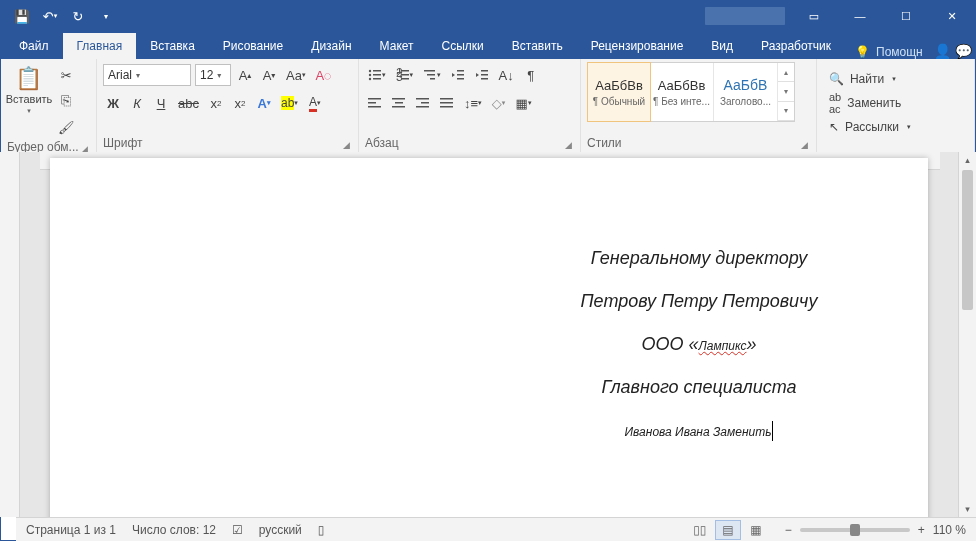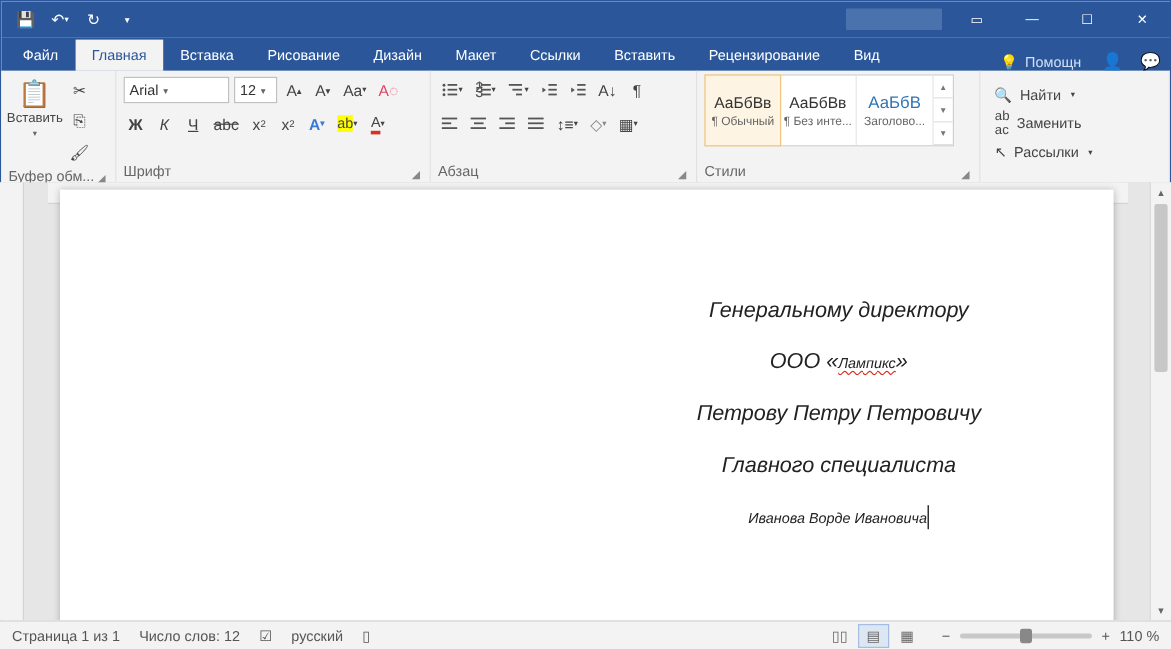--- a/index.html
+++ b/index.html
@@ -44,21 +44,21 @@
 .ruler-v{width:20px;background:#f3f3f3;border-right:1px solid #d4d4d4}
 .ruler-h{height:18px;background:#f3f3f3;border-bottom:1px solid #d4d4d4;margin-left:20px;margin-right:18px}
 .doc-wrap{flex:1;overflow:hidden;position:relative}
 .page{position:absolute;left:30px;right:30px;top:6px;background:#fff;box-shadow:0 0 6px rgba(0,0,0,.25);height:560px;padding:90px 80px 40px 80px}
 .page p{text-align:center;font-style:italic;font-family:Arial,sans-serif;font-size:18px;color:#222;margin-left:420px;margin-bottom:22px;white-space:nowrap}
 .squig{text-decoration:underline wavy #d93025;text-decoration-thickness:1px}
 .cursor{display:inline-block;width:1px;height:20px;background:#000;vertical-align:middle;margin-left:1px}
 .scroll-v{width:18px;background:#f3f3f3;border-left:1px solid #d4d4d4;position:relative}
 .scroll-v .thumb{position:absolute;left:3px;right:3px;top:18px;height:140px;background:#c7c7c7;border-radius:2px}
 .scroll-v .arr{position:absolute;left:0;right:0;height:16px;display:flex;align-items:center;justify-content:center;font-size:9px;color:#666}
-.statusbar{position:absolute;left:0;right:0;bottom:0;height:24px;background:#f3f3f3;border-top:1px solid #d4d4d4;display:flex;align-items:center;padding:0 10px;gap:16px;color:#555;font-size:12px}
+.statusbar{position:absolute;left:16px;right:0;bottom:0;height:24px;background:#f3f3f3;border-top:1px solid #d4d4d4;display:flex;align-items:center;padding:0 10px;gap:16px;color:#555;font-size:12px}
 .statusbar .spacer{flex:1}
 .view-btns{display:flex;gap:2px}
 .view-btns .vb{width:26px;height:20px;display:flex;align-items:center;justify-content:center;border:1px solid transparent;color:#666}
 .view-btns .vb.active{background:#dde6f3;border-color:#a3bde3}
 .zoom{display:flex;align-items:center;gap:8px}
 .zslider{width:110px;height:4px;background:#c8c8c8;position:relative;border-radius:2px}
 .zslider .knob{position:absolute;left:50%;top:-4px;width:10px;height:12px;background:#888;border-radius:2px;transform:translateX(-50%)}
 </style>
 </head>
 <body>
@@ -83,20 +83,21 @@
   <div class="tab">Файл</div>
   <div class="tab active">Главная</div>
   <div class="tab">Вставка</div>
   <div class="tab">Рисование</div>
   <div class="tab">Дизайн</div>
   <div class="tab">Макет</div>
   <div class="tab">Ссылки</div>
   <div class="tab">Вставить</div>
   <div class="tab">Рецензирование</div>
   <div class="tab">Вид</div>
+  <div class="tab">Разработчик</div>
   <div class="spacer"></div>
   <div class="tell">
       <span>💡</span>
       <span>Помощн</span>
     </div>
   <div class="ic">👤</div>
   <div class="ic">💬</div>
 </div>
 
 <div class="ribbon">
@@ -293,24 +294,24 @@
     </div>
   </div>
 </div>
 
 <div class="doc-area">
   <div class="ruler-v"></div>
   <div class="doc-wrap">
     <div class="ruler-h"></div>
     <div class="page">
       <p>Генеральному директору</p>
+      <p>Петрову Петру Петровичу</p>
       <p>ООО «<span class="squig">Лампикс</span>»</p>
-      <p>Петрову Петру Петровичу</p>
       <p>Главного специалиста</p>
-      <p><span>Иванова Ворде Ивановича</span><span class="cursor"></span></p>
+      <p><span>Иванова Ивана Заменить</span><span class="cursor"></span></p>
     </div>
   </div>
   <div class="scroll-v">
     <div class="arr" style="top:0">▴</div>
     <div class="thumb"></div>
     <div class="arr" style="bottom:0">▾</div>
   </div>
 </div>
 
 <div class="statusbar">

